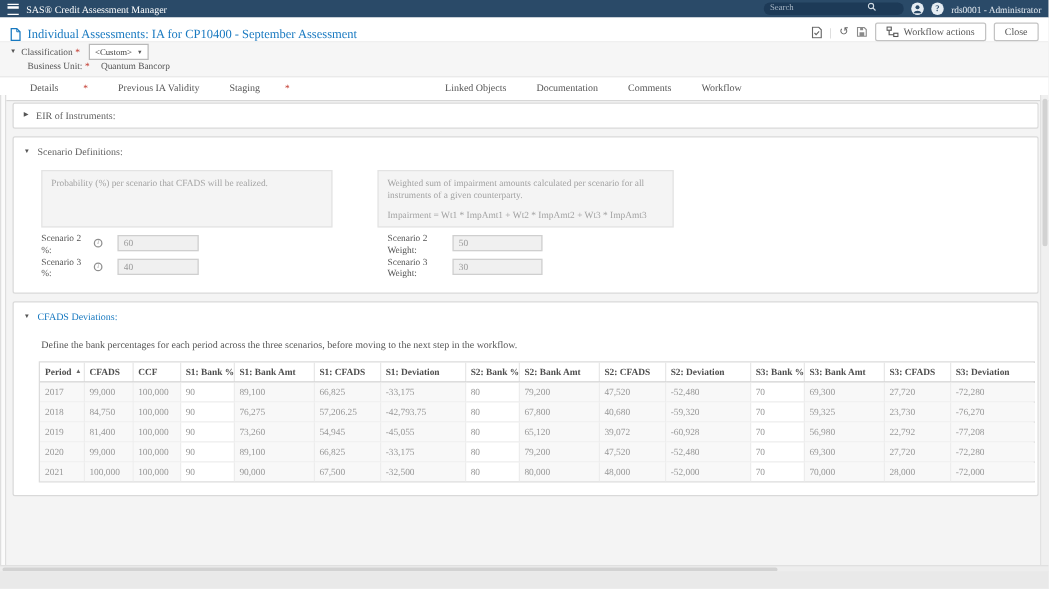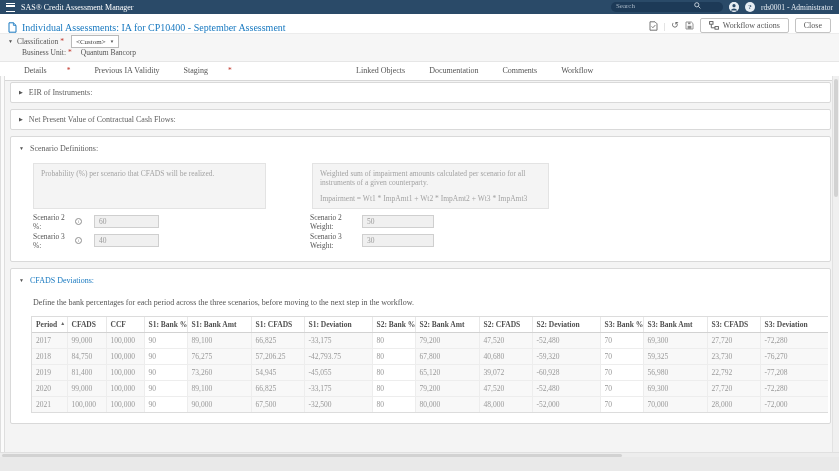--- a/index.html
+++ b/index.html
@@ -48,21 +48,21 @@
   
   .content{position:absolute;top:76px;left:0;right:8px;bottom:5px;padding:6px 0 0 10px;box-sizing:border-box;overflow:hidden;}
   .box{background:#fff;border:1px solid #d9d9d9;border-radius:2px;margin-bottom:6px;}
   .box-collapsed{padding:5px 8px;}
   .sec-title{font-size:8px;color:#5f5f5f;display:flex;align-items:center;}
   .sec-title .twisty{margin-right:6px;}
   .sec-title.blue{color:#1879c0;}
 
   .box-scenario{padding:7px 8px 14px;}
   .desc{font-size:8px;color:#555;margin:13px 0 0 14px;}
-  .info-row{display:flex;gap:46px;margin:10px 0 0 14px;}
+  .info-row{display:flex;gap:36px;margin:10px 0 0 14px;}
   .info-box{background:#f4f4f4;border:1px solid #e3e3e3;font-size:7.5px;color:#a3a3a3;
             padding:5px 7px;box-sizing:border-box;height:46px;overflow:hidden;}
   .info-box.left{width:233px;}
   .info-box.right{width:237px;}
   .formula{margin-top:7px;}
   .fieldrow{display:flex;align-items:center;margin:6px 0 0 14px;height:13px;font-size:7.5px;color:#555;}
   .fieldrow:first-of-type{margin-top:11px;}
   .flabel{width:42px;}
   .info-icon{width:7px;height:7px;border:1px solid #8f8f8f;border-radius:50%;font-size:5px;color:#8f8f8f;
              display:flex;align-items:center;justify-content:center;margin-right:12px;box-sizing:border-box;
@@ -211,26 +211,20 @@
 
   <div class="content">
 
     <div class="box box-collapsed">
       <div class="sec-title">
         <span class="twisty">▶</span>
         <span>EIR of Instruments:</span>
       </div>
     </div>
 
-    <div class="box box-collapsed">
-      <div class="sec-title">
-        <span class="twisty">▶</span>
-        <span>Net Present Value of Contractual Cash Flows:</span>
-      </div>
-    </div>
 
     <div class="box box-scenario">
       <div class="sec-title">
         <span class="twisty">▼</span>
         <span>Scenario Definitions:</span>
       </div>
       <div class="info-row">
         <div class="info-box left">Probability (%) per scenario that CFADS will be realized.</div>
         <div class="info-box right">
           <div>Weighted sum of impairment amounts calculated per scenario for all instruments of a given counterparty.</div>

